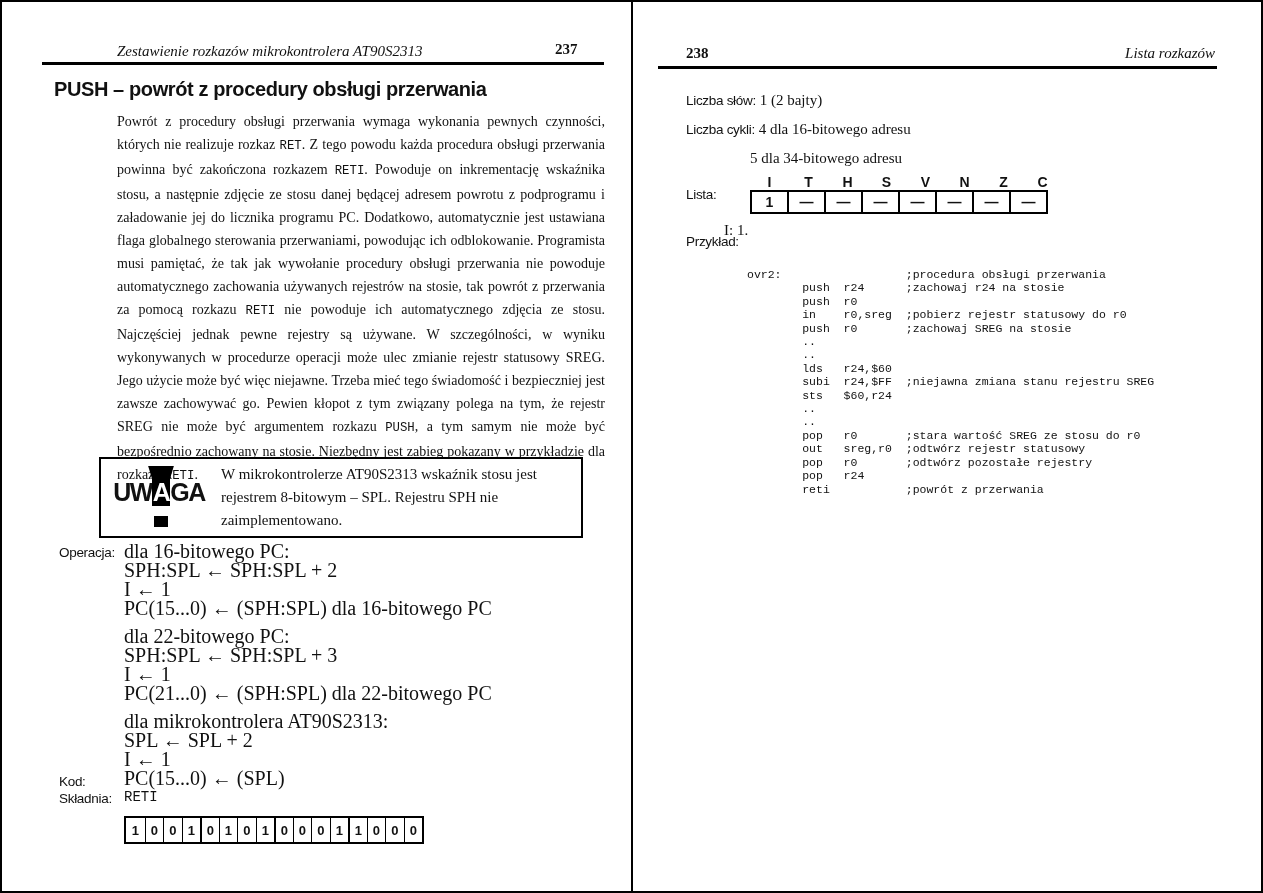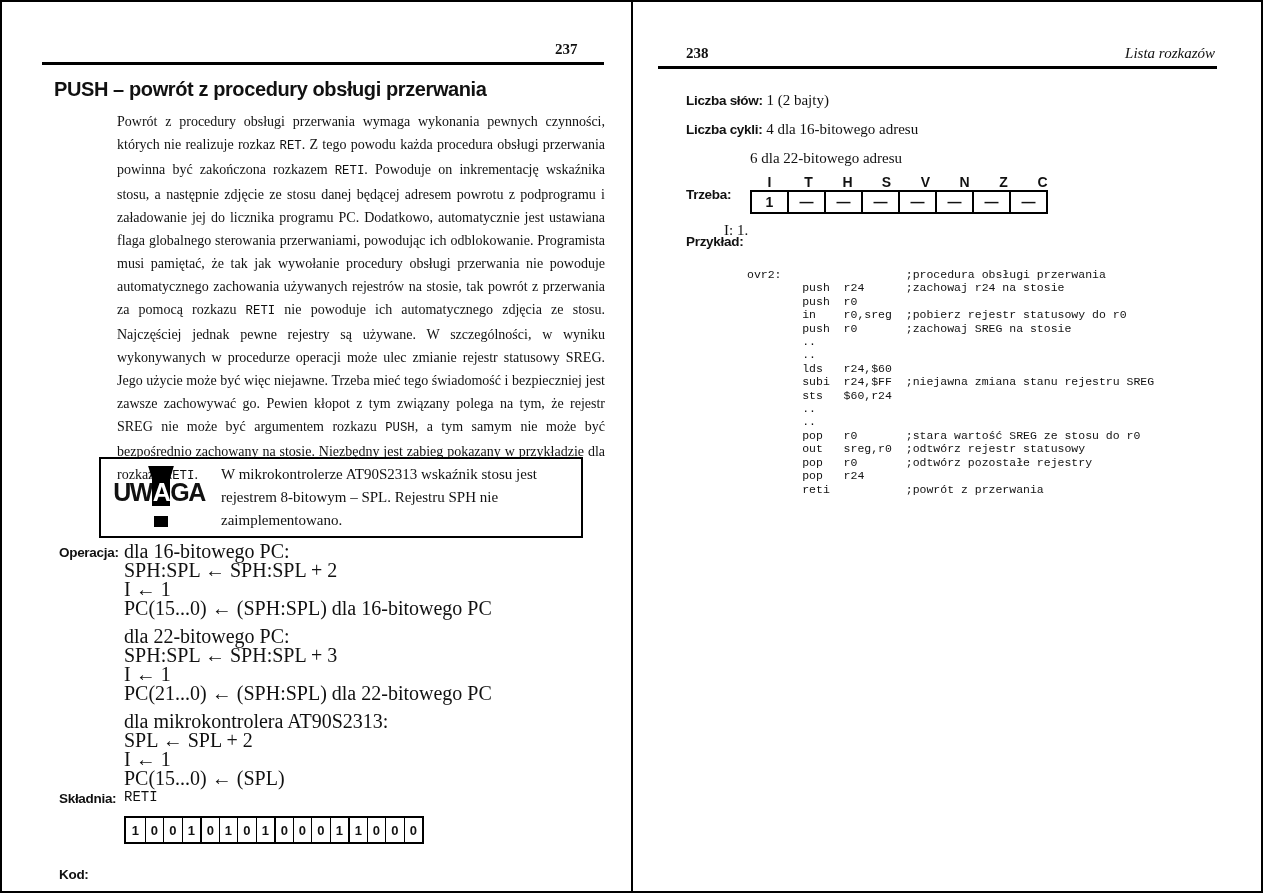--- a/index.html
+++ b/index.html
@@ -39,21 +39,21 @@
   .excl-top { position:absolute; left:37px; top:1px; width:26px; height:13px; background:#000;
               clip-path:polygon(0 0,100% 0,85% 100%,15% 100%); }
   .uwaga-word { position:absolute; top:13px; left:0; width:100%; text-align:center;
                 font-family:"Liberation Sans",sans-serif; font-weight:bold;
                 font-size:25px; letter-spacing:-1.5px; }
   .uwaga-mid { background:#000; color:#fff; padding:1px 1px 0 1px; }
   .excl-dot { position:absolute; left:43px; top:51px; width:14px; height:11px; background:#000; }
   .note-text { font-size:15px; line-height:23px; }
 
   .field-label {
-    font-family:"Liberation Sans",sans-serif; font-weight:bold;
+    font-family:"Liberation Sans",sans-serif; font-weight:normal;
     font-size:13.5px; letter-spacing:-0.3px; white-space:nowrap;
   }
   .op-block { font-size:20px; line-height:19px; white-space:pre-line; margin-bottom:9px; }
   .syntax-value { font-family:"Liberation Mono","DejaVu Sans Mono",monospace; font-size:14px; }
 
   .kod-table { display:flex; border:2px solid #000; box-sizing:border-box; background:#fff; }
   .kod-cell {
     width:18.5px; height:24px; display:flex; align-items:center; justify-content:center;
     font-family:"Liberation Sans",sans-serif; font-size:13px; font-weight:bold;
     border-left:1px solid #000; box-sizing:border-box;
@@ -81,20 +81,21 @@
     font-family:"Liberation Mono","DejaVu Sans Mono",monospace;
     font-size:11.5px; line-height:13.4px; white-space:pre; margin:0;
   }
 </style>
 </head>
 <body>
 
 <div id="scan">
 
   <div class="page" id="page-left">
+    <div class="abs running-head" style="left:115px; top:41px;">Zestawienie rozkazów mikrokontrolera AT90S2313</div>
     <div class="abs page-num" style="left:553px; top:39px;">237</div>
     <div class="abs head-rule" style="left:40px; top:60px; width:562px;"></div>
 
     <div class="abs section-title" style="left:52px; top:76px;">PUSH – powrót z procedury obsługi przerwania</div>
 
     <div class="abs bodytext" style="left:115px; top:108px; width:488px;"><span>Powrót z procedury obsługi przerwania wymaga wykonania pewnych czynności, których nie realizuje rozkaz </span><span class="mono">RET</span><span>. Z tego powodu każda procedura obsługi przerwania powinna być zakończona rozkazem </span><span class="mono">RETI</span><span>. Powoduje on inkrementację wskaźnika stosu, a następnie zdjęcie ze stosu danej będącej adresem powrotu z podprogramu i załadowanie jej do licznika programu PC. Dodatkowo, automatycznie jest ustawiana flaga globalnego sterowania przerwaniami, powodując ich odblokowanie. Programista musi pamiętać, że tak jak wywołanie procedury obsługi przerwania nie powoduje automatycznego zachowania używanych rejestrów na stosie, tak powrót z przerwania za pomocą rozkazu </span><span class="mono">RETI</span><span> nie powoduje ich automatycznego zdjęcia ze stosu. Najczęściej jednak pewne rejestry są używane. W szczególności, w wyniku wykonywanych w procedurze operacji może ulec zmianie rejestr statusowy SREG. Jego użycie może być więc niejawne. Trzeba mieć tego świadomość i bezpieczniej jest zawsze zachowywać go. Pewien kłopot z tym związany polega na tym, że rejestr SREG nie może być argumentem rozkazu </span><span class="mono">PUSH</span><span>, a tym samym nie może być bezpośrednio zachowany na stosie. Niezbędny jest zabieg pokazany w przykładzie dla rozkazu </span><span class="mono">RETI</span><span>.</span></div>
 
     <div class="abs note-box" style="left:97px; top:455px; width:484px; height:81px;">
       <div class="uwaga-logo">
         <div class="excl-top"></div>
@@ -116,21 +117,21 @@
 PC(21...0) ← (SPH:SPL) dla 22-bitowego PC</div>
       <div class="op-block">dla mikrokontrolera AT90S2313:
 SPL ← SPL + 2
 I ← 1
 PC(15...0) ← (SPL)</div>
     </div>
 
     <div class="abs field-label" style="left:57px; top:789px;text-align:right;">Składnia:</div>
     <div class="abs syntax-value" style="left:122px; top:787px;">RETI</div>
 
-    <div class="abs field-label" style="left:57px; top:865px;text-align:center;">Kod:</div>
+    <div class="abs field-label" style="left:57px; top:772px;text-align:center;">Kod:</div>
     <div class="abs kod-table" style="left:122px; top:814px;">
         <div class="kod-cell">1</div>
         <div class="kod-cell">0</div>
         <div class="kod-cell">0</div>
         <div class="kod-cell">1</div>
         <div class="kod-cell">0</div>
         <div class="kod-cell">1</div>
         <div class="kod-cell">0</div>
         <div class="kod-cell">1</div>
         <div class="kod-cell">0</div>
@@ -153,23 +154,23 @@
 
     <div class="abs kv" style="left:52px; top:90px;">
       <span class="field-label">Liczba słów:</span>
       <span>1 (2 bajty)</span>
     </div>
 
     <div class="abs kv" style="left:52px; top:119px;">
       <span class="field-label">Liczba cykli:</span>
       <span>4 dla 16-bitowego adresu</span>
     </div>
-    <div class="abs kv" style="left:116px; top:148px;">6 dla 22-bitowego adresu</div>
-
-    <div class="abs field-label" style="left:52px; top:185px;">Trzeba:</div>
+    <div class="abs kv" style="left:116px; top:148px;">5 dla 34-bitowego adresu</div>
+
+    <div class="abs field-label" style="left:52px; top:185px;">Lista:</div>
     <div class="abs" style="left:116px; top:172px;">
       <div class="flag-row">
           <div class="flag-head">I</div>
           <div class="flag-head">T</div>
           <div class="flag-head">H</div>
           <div class="flag-head">S</div>
           <div class="flag-head">V</div>
           <div class="flag-head">N</div>
           <div class="flag-head">Z</div>
           <div class="flag-head">C</div>

